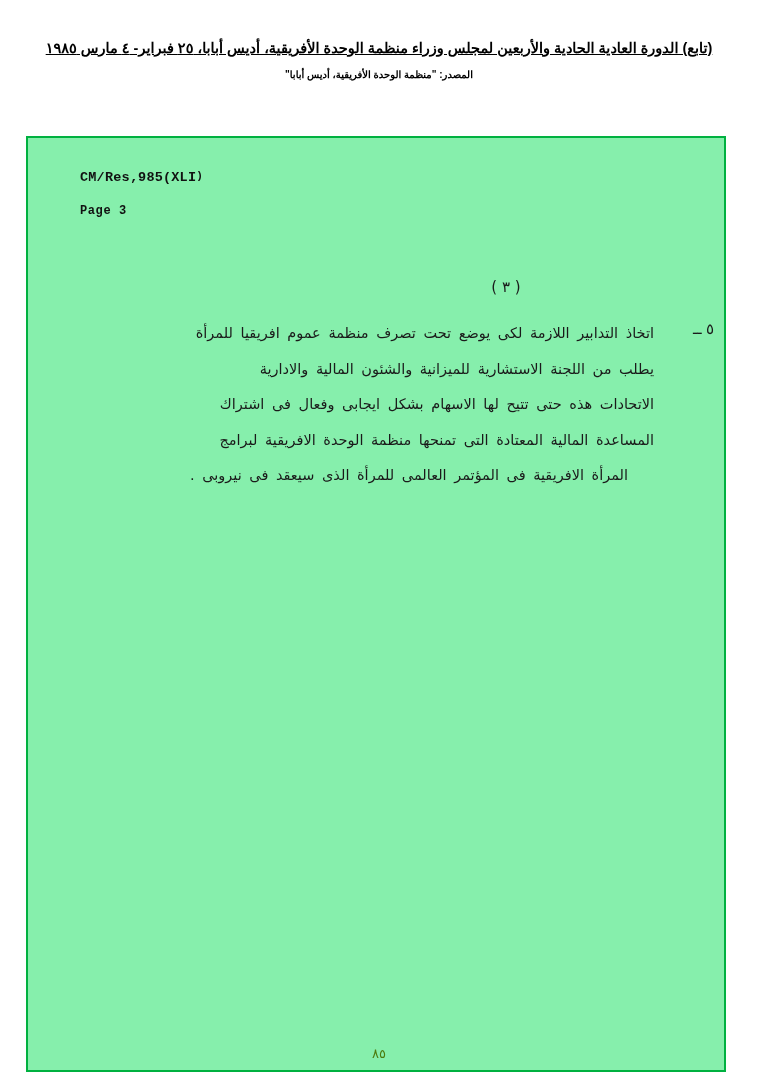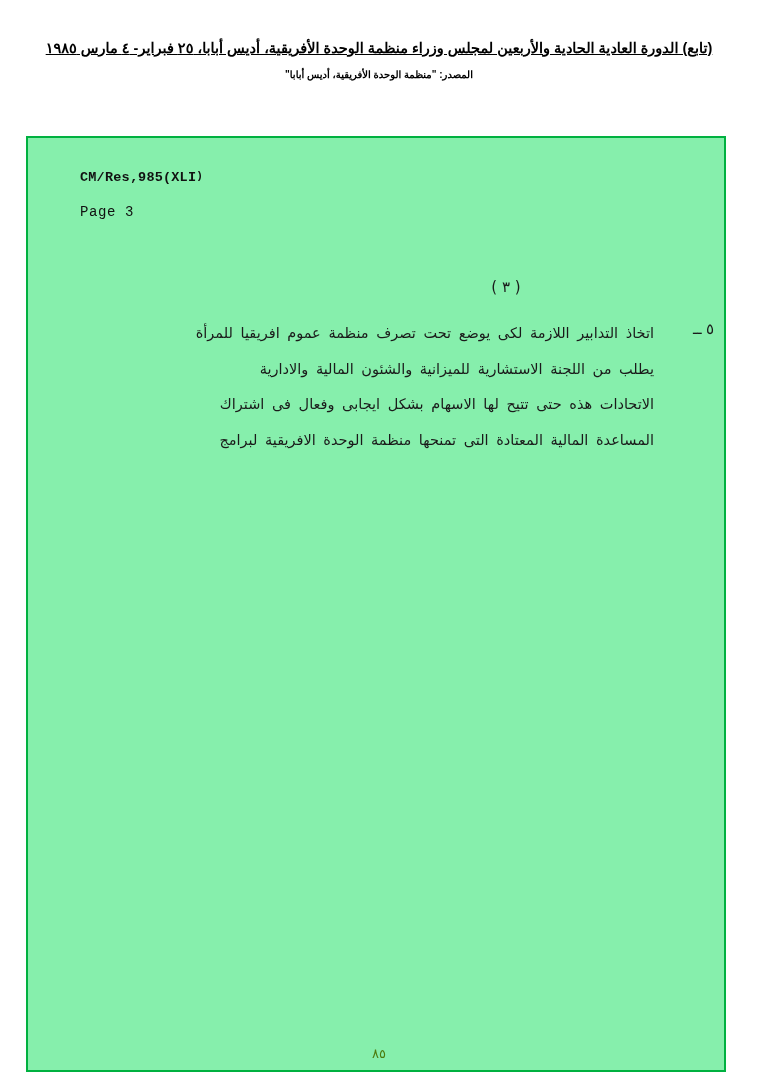--- a/index.html
+++ b/index.html
@@ -75,22 +75,22 @@
     font-size: 11px;
     vertical-align: 0.15em;
   }
   .doc-page {
     position: absolute;
     top: 66px;
     left: 52px;
     direction: ltr;
     text-align: center;
     font-family: "Liberation Mono", monospace;
-    font-size: 14px;
-    font-weight: normal;
+    font-size: 12px;
+    font-weight: bold;
     letter-spacing: 0.6px;
     color: #111;
     white-space: nowrap;
   }
 
   
   .body-area {
     position: absolute;
     top: 140px;
     left: 0;
@@ -170,18 +170,19 @@
   <div class="body-area">
 
     <div class="section-number">( ٣ )</div>
 
     <div class="para">
       <span class="item-marker">٥ ــ</span>
       <div class="hand-line l2">اتخاذ التدابير اللازمة لكى يوضع تحت تصرف   منظمة عموم افريقيا للمرأة</div>
       <div class="hand-line l1">يطلب   من اللجنة الاستشارية للميزانية والشئون المالية والادارية</div>
       <div class="hand-line l4">الاتحادات هذه حتى  تتيح  لها الاسهام بشكل ايجابى وفعال فى اشتراك</div>
       <div class="hand-line l3">المساعدة المالية المعتادة التى تمنحها منظمة الوحدة الافريقية لبرامج</div>
+      <div class="hand-line l5">المرأة الافريقية فى  المؤتمر العالمى للمرأة الذى  سيعقد فى نيروبى .</div>
     </div>
 
   </div>
 </div>
 
 <div class="folio">٨٥</div>
 
 </body></html>

